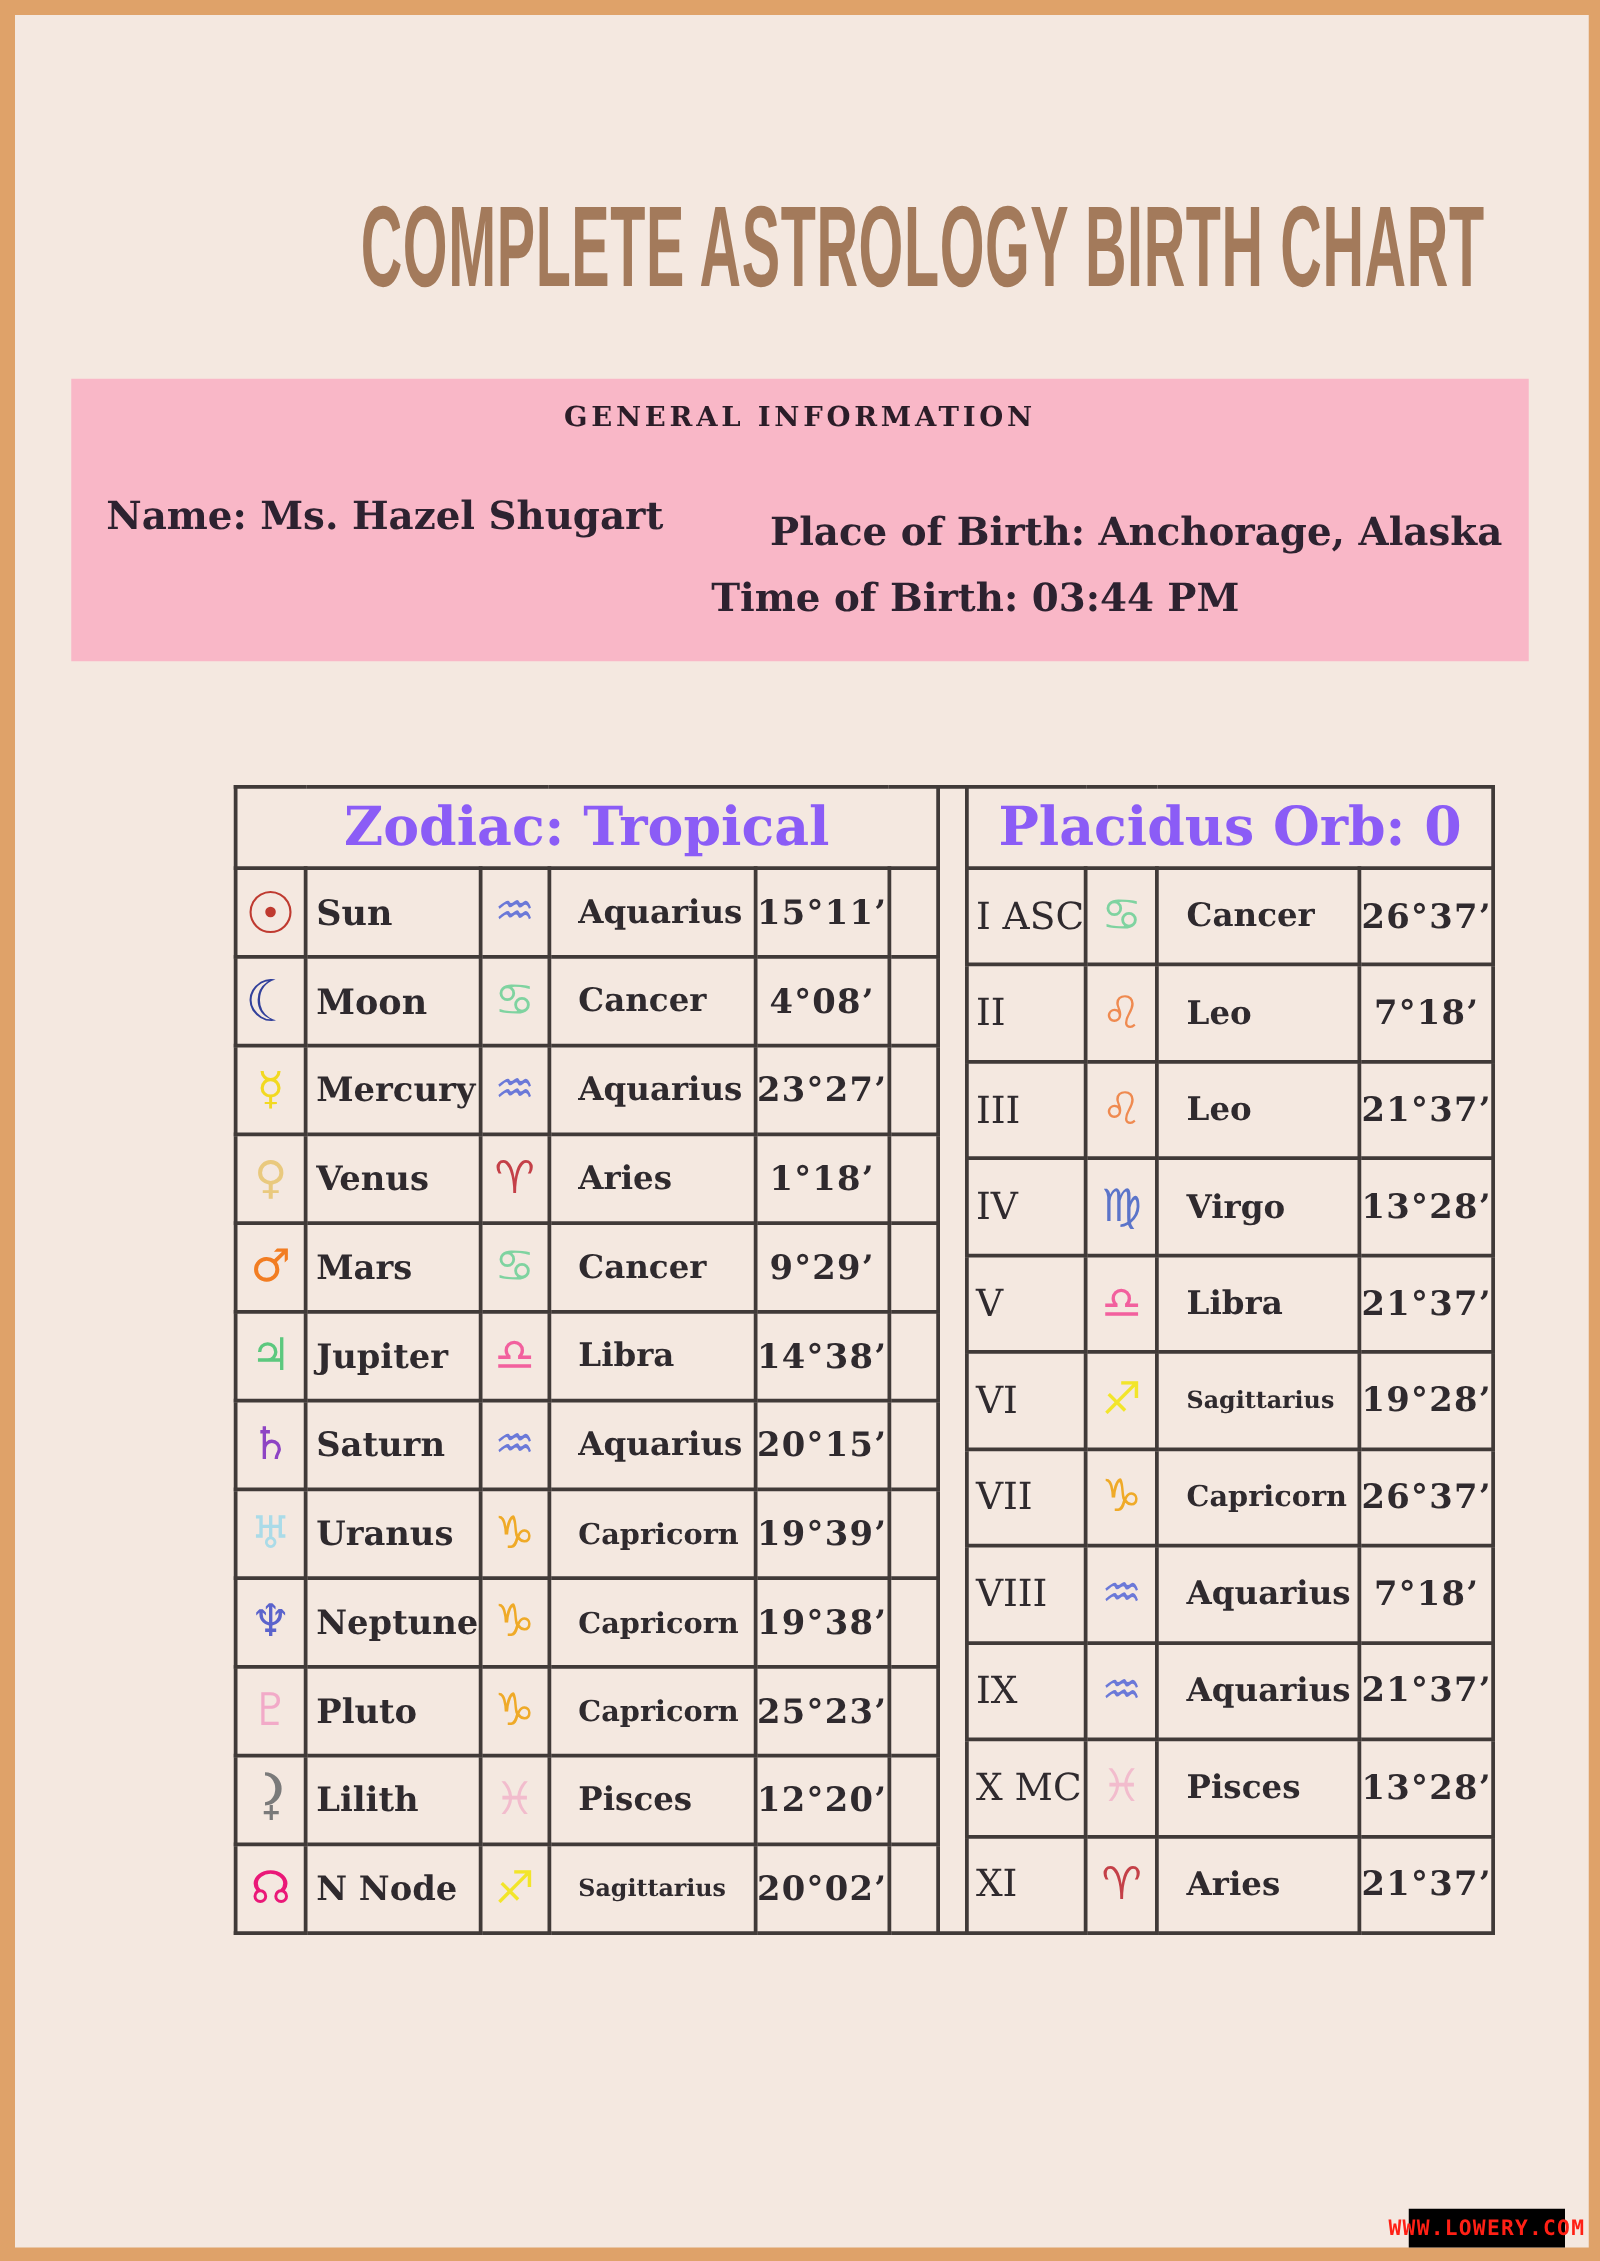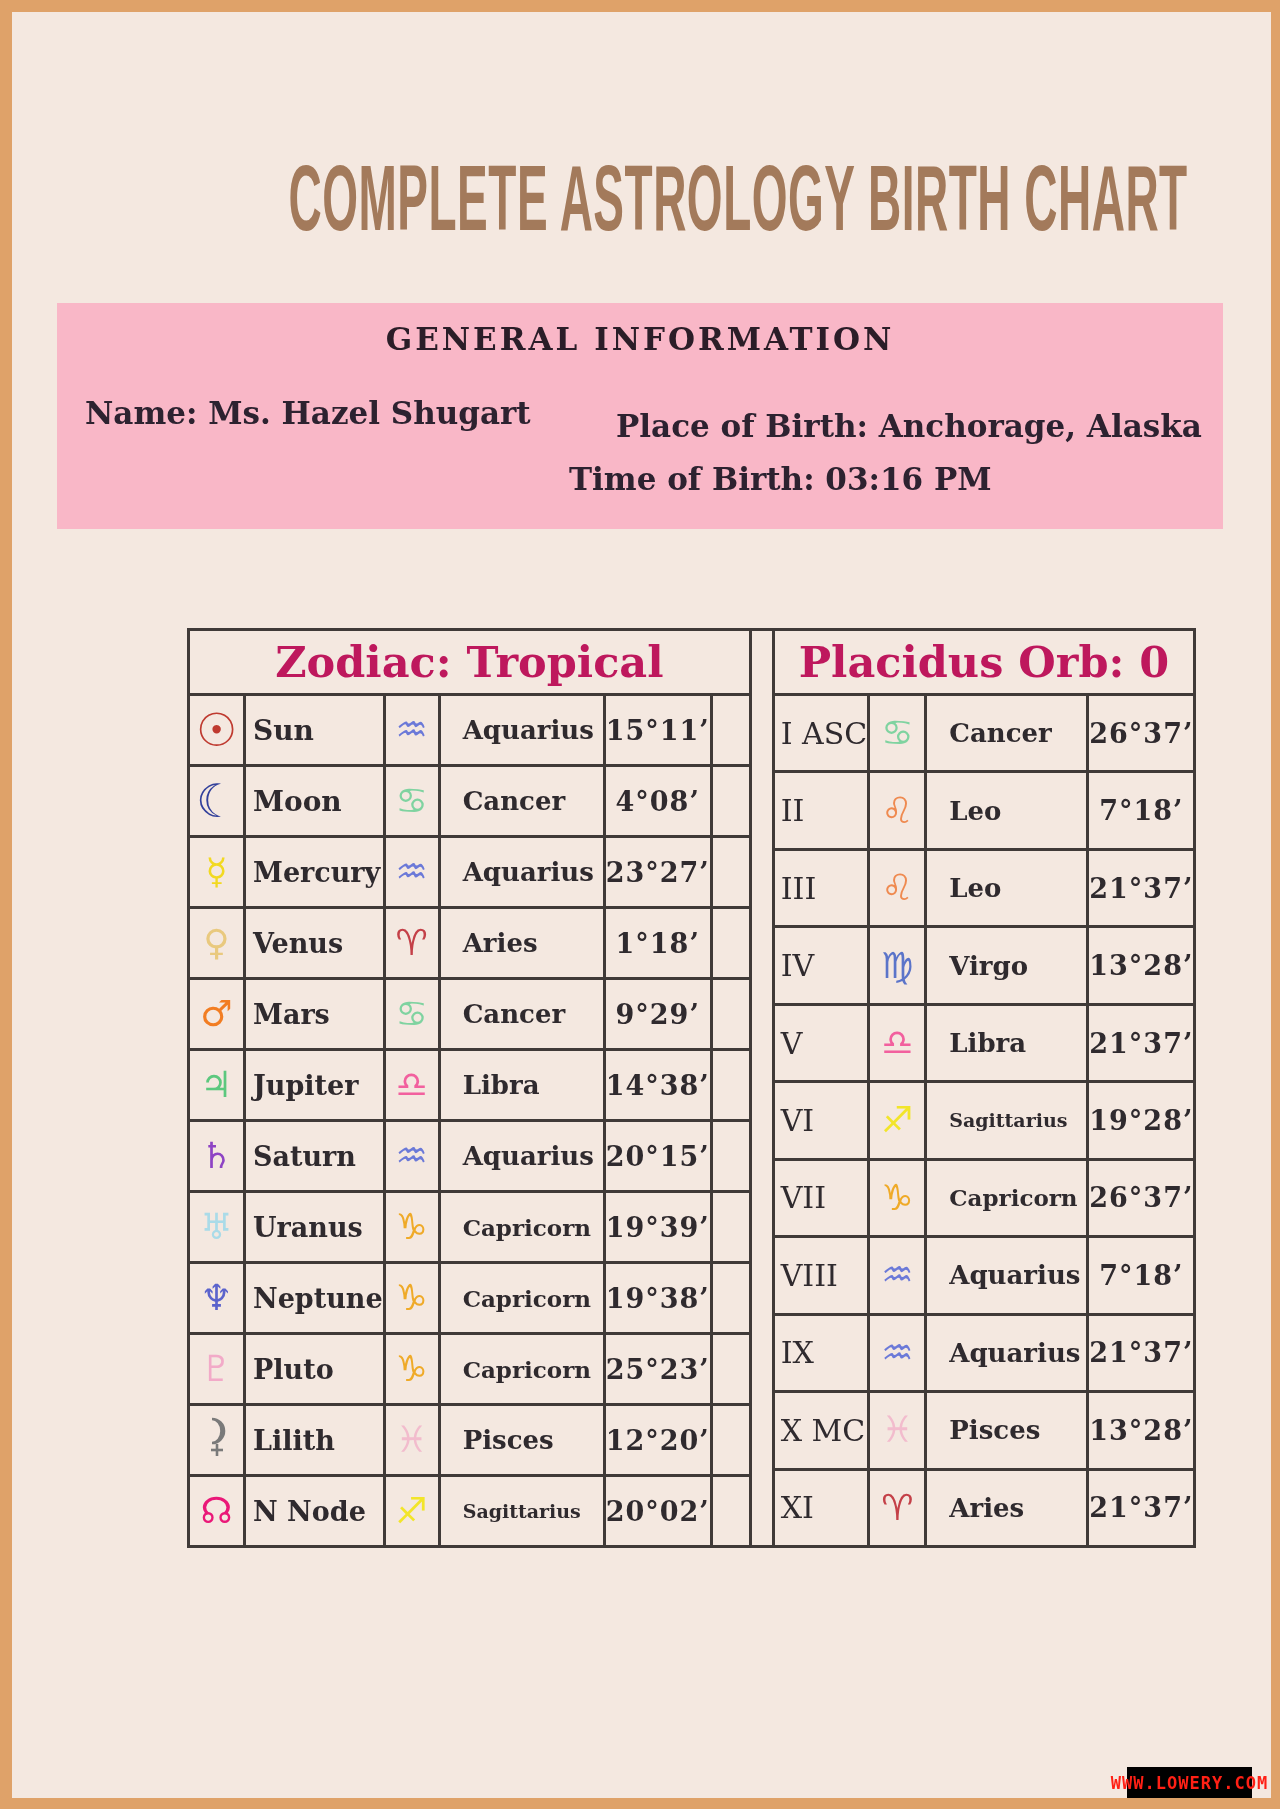--- a/index.html
+++ b/index.html
@@ -21,37 +21,37 @@
     font-weight:700;font-size:92px;color:#a37a5b;letter-spacing:1px;
     transform:scaleX(0.5);transform-origin:553px 0;
   }
   
   .general-info{
     position:absolute;left:45px;top:291px;width:1166px;height:226px;
     background:#f9b7c7;color:#2d2230;
   }
   .gi-heading{
     position:absolute;top:18px;left:0;width:100%;text-align:center;
-    font-size:31px;font-weight:700;letter-spacing:3px;color:#2b1d28;
+    font-size:22px;font-weight:700;letter-spacing:3px;color:#2b1d28;
   }
   .gi-line{position:absolute;font-size:31px;font-weight:700;white-space:nowrap;}
   .gi-name{left:28px;top:92px;}
   .gi-dob{left:28px;top:155px;}
   .gi-pob{left:512px;top:105px;margin-left:47px;}
   .gi-tob{left:512px;top:158px;}
   
   .chart{
     position:absolute;left:175px;top:616px;
     display:flex;align-items:stretch;color:#2f2a2e;
   }
   table{border-collapse:collapse;table-layout:fixed;}
   th,td{border:3px solid #403a38;padding:0;overflow:hidden;}
   .thead{
     height:62px;text-align:center;font-size:43px;font-weight:700;
-    color:#be185d;letter-spacing:0;
+    color:#8b5cf6;letter-spacing:0;
   }
   tbody tr{height:71px;}
   .divider{
     width:20px;box-sizing:border-box;
     border-top:3px solid #403a38;border-bottom:3px solid #403a38;
   }
   .c-icon{text-align:center;font-family:"DejaVu Sans", sans-serif;vertical-align:middle;}
   .c-icon .glyph{font-size:36px;line-height:1;display:inline-block;}
   .c-icon.lg .glyph{font-size:46px;}
   .c-pname{font-size:27px;font-weight:700;padding-left:7px;}
@@ -75,21 +75,21 @@
 <body>
 
 <div class="page">
 
   <div class="title">COMPLETE ASTROLOGY BIRTH CHART</div>
 
   <div class="general-info">
     <div class="gi-heading">GENERAL INFORMATION</div>
     <div class="gi-line gi-name">Name: Ms. Hazel Shugart</div>
     <div class="gi-line gi-pob">Place of Birth: Anchorage, Alaska</div>
-    <div class="gi-line gi-tob">Time of Birth: 03:16 PM</div>
+    <div class="gi-line gi-tob">Time of Birth: 03:44 PM</div>
   </div>
 
   <div class="chart">
 
     <table class="ztable">
       <colgroup>
         <col style="width:56px">
           <col style="width:127px">
           <col style="width:55px">
         <col style="width:165px">

